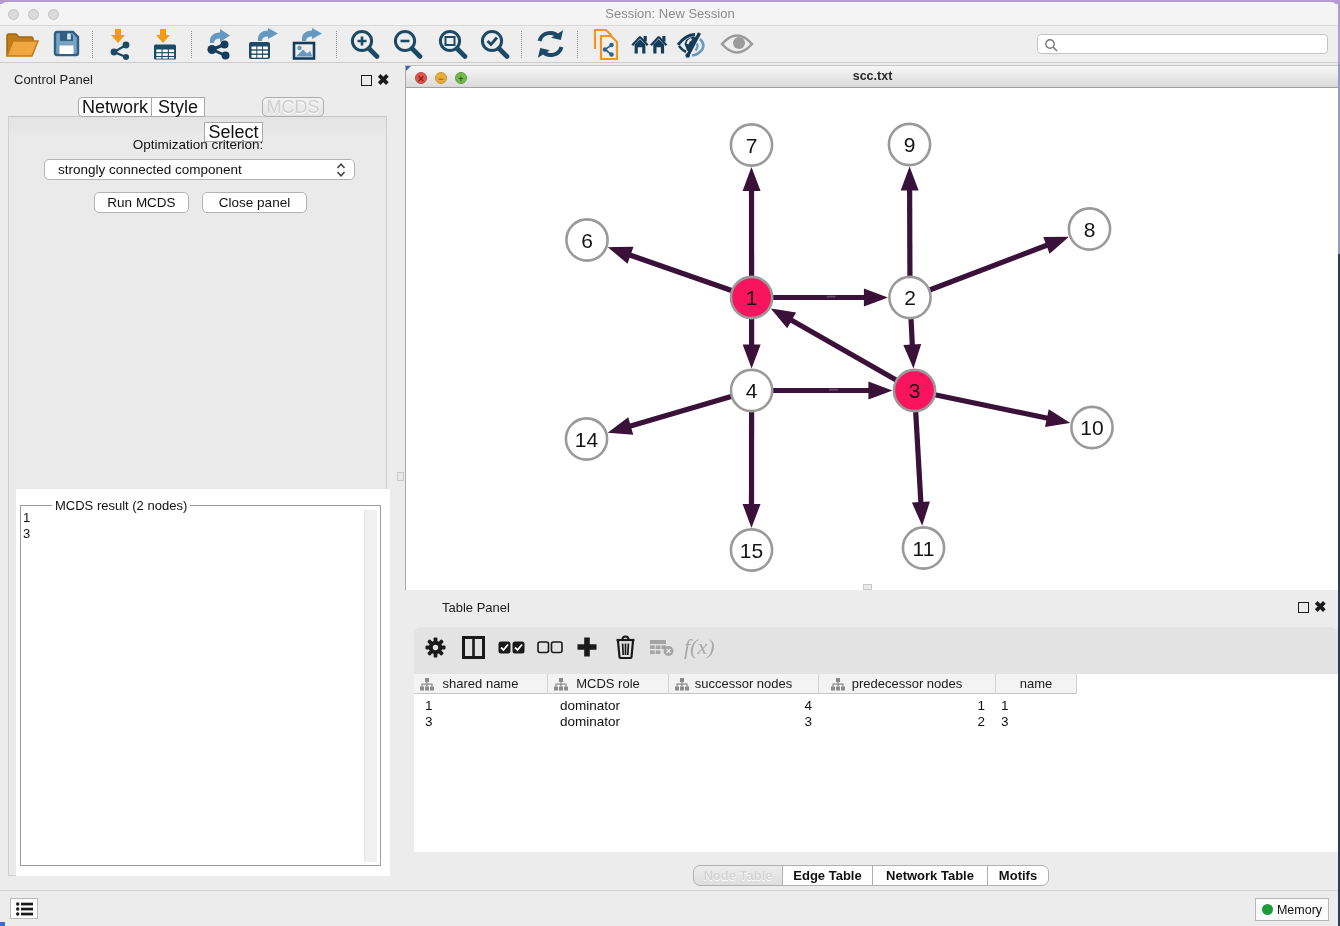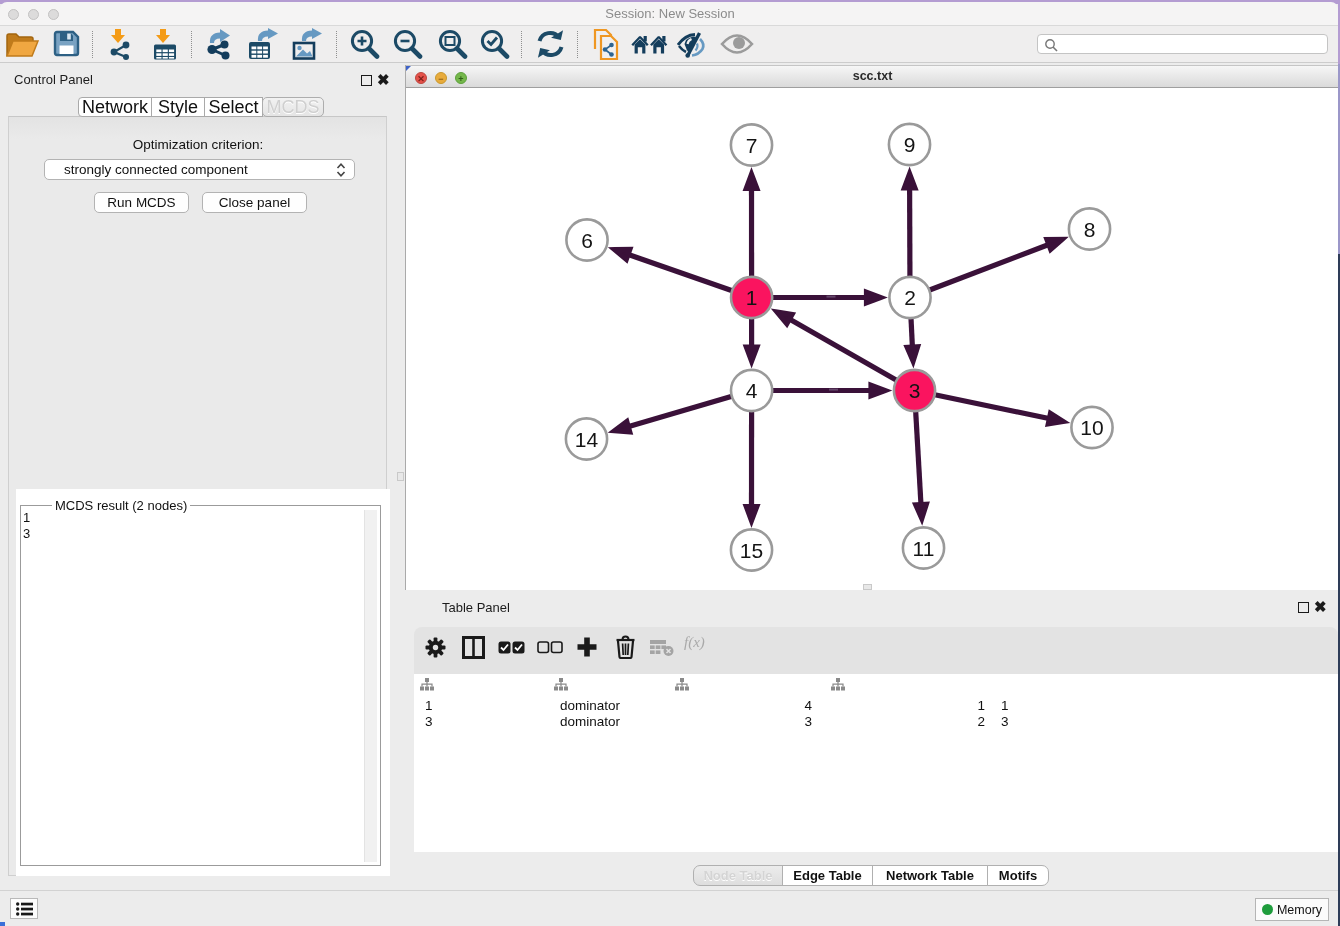--- a/index.html
+++ b/index.html
@@ -20,21 +20,21 @@
   #statusbar { left:0; top:890px; width:1338px; height:36px; background:#ececec; border-top:1px solid #d2d2d2; }
 
   
   #cp-title { left:14px; top:72px; font-size:13px; color:#1c1c1c; }
   .float-btn { position:absolute; width:11px; height:11px; border:1.5px solid #1a1a1a; background:transparent; }
   .x-btn { position:absolute; font-size:15px; font-weight:bold; color:#1a1a1a; line-height:12px; }
   #cp-tabs { left:78px; top:97px; height:20px; }
   .cptab { position:absolute; top:0; height:20px; background:#fff; border:1px solid #a9a9a9; font-size:18px; color:#111; text-align:center; line-height:19px; }
   #cp-content { left:8px; top:116px; width:379px; height:760px; background:linear-gradient(#e3e3e3, #eaeaea 22px); border:1px solid #cfcfcf; border-top:1px solid #c7c7c7; }
   #opt-label { left:0; top:137px; width:396px; text-align:center; font-size:13.5px; color:#111; }
-  #dropdown { left:44px; top:159px; width:311px; height:21px; background:#fff; border:1px solid #b3b3b3; border-radius:5px; font-size:13.5px; color:#111; line-height:19px; padding-left:19px; }
+  #dropdown { left:44px; top:159px; width:311px; height:21px; background:#fff; border:1px solid #b3b3b3; border-radius:5px; font-size:13.5px; color:#111; line-height:19px; padding-left:13px; }
   .btn { position:absolute; height:21px; background:#fefefe; border:1px solid #b3b3b3; border-radius:5px; font-size:13.5px; color:#111; text-align:center; line-height:19px; }
   #result-panel { left:16px; top:489px; width:374px; height:387px; background:#fff; }
   #groupbox { left:4px; top:16px; width:361px; height:361px; border:1px solid #9b9b9b; }
   #gb-title { left:8px; top:9px; background:#fff; padding:0 3px; font-size:13px; color:#111;margin-left:28px; }
   #gb-text { left:7px; top:21px; font-size:13px; color:#111; line-height:15.5px; }
   #gb-scroll { left:348px; top:21px; width:13px; height:352px; background:#f1f1f1; border-left:1px solid #e3e3e3; }
 
   
   #netwin { left:405px; top:65px; width:933px; height:525px; background:#fff; border-left:1px solid #aaa; }
   #net-titlebar { left:0; top:0; width:933px; height:23px; background:linear-gradient(#f6f6f6,#dadada); border-bottom:1px solid #9f9f9f; border-top:1px solid #c5c5c5; }
@@ -233,21 +233,21 @@
   <div style="position:absolute; left:0; top:31px; width:5px; height:5px; background:#3a6fd8;"></div>
 </div>
 
 <div class="abs" id="cp-title">Control Panel</div>
 <div class="float-btn" style="left:361px; top:75px;"></div>
 <div class="x-btn" style="left:377px; top:74px;">✖</div>
 <div class="abs" id="cp-content"></div>
 <div class="abs" id="cp-tabs">
   <div class="cptab" style="left:0; width:74px; border-radius:4px 0 0 4px;">Network</div>
   <div class="cptab" style="left:73px; width:54px;">Style</div>
-  <div class="cptab" style="left:126px; width:59px;">Select</div>
+  <div class="cptab" style="left:126px; width:59px;margin-top:25px;">Select</div>
   <div class="cptab" style="left:184px; width:62px; background:linear-gradient(#f2f2f2,#e4e4e4); border:1px solid #adadad; border-radius:5px; color:#cfcfcf; text-shadow:0 1px 0 #fff;">MCDS</div>
 </div>
 <div class="abs" id="opt-label">Optimization criterion:</div>
 <div class="abs" id="dropdown">strongly connected component
   <svg style="position:absolute; right:8px; top:3px;" width="10" height="14" viewBox="0 0 10 14">
     <path d="M1.5 5 L5 1.2 L8.5 5" fill="none" stroke="#444" stroke-width="1.6"></path>
     <path d="M1.5 9 L5 12.8 L8.5 9" fill="none" stroke="#444" stroke-width="1.6"></path>
   </svg>
 </div>
 <div class="btn" style="left:94px; top:192px; width:95px;">Run MCDS</div>
@@ -389,23 +389,30 @@
       <rect x="0" y="5.4" width="4.7" height="3.6"></rect>
         <rect x="5.7" y="5.4" width="4.7" height="3.6"></rect>
         <rect x="11.4" y="5.4" width="4.6" height="3.6"></rect>
       <rect x="0" y="10.4" width="4.7" height="3.6"></rect>
         <rect x="5.7" y="10.4" width="4.7" height="3.6"></rect>
       <circle cx="18.5" cy="11" r="5"></circle>
     </g>
     <path d="M16.5 9 L20.5 13 M20.5 9 L16.5 13" stroke="#e3e3e3" stroke-width="1.5"></path>
   </svg>
 
-  <div style="position:absolute; left:270px; top:7px; font-family:'Liberation Serif',serif; font-style:italic; font-size:15px; color:#a9a9a9;">f(x)</div>
+  <div style="position:absolute; left:270px; top:7px; font-family:'Liberation Serif',serif; font-style:italic; font-size:22px; color:#a9a9a9;">f(x)</div>
 </div>
 <div class="abs" id="tp-table">
+  <div class="abs" id="tp-header">
+    <div class="hcell" style="left:0; width:134px;">shared name</div>
+    <div class="hcell" style="left:134px; width:121px;">MCDS role</div>
+    <div class="hcell" style="left:255px; width:150px;">successor nodes</div>
+    <div class="hcell" style="left:405px; width:177px;">predecessor nodes</div>
+    <div class="hcell" style="left:582px; width:81px;">name</div>
+  </div>
   <svg class="abs" style="left:6px; top:4px;" width="14" height="13" viewBox="0 0 14 13">
       <g fill="#8a8a8a">
         <rect x="5" y="0" width="4" height="4"></rect>
         <rect x="0" y="8.5" width="4" height="4"></rect>
         <rect x="5" y="8.5" width="4" height="4"></rect>
         <rect x="10" y="8.5" width="4" height="4"></rect>
         <path d="M7 4 L7 8.5 M2 8.5 L2 6.2 L12 6.2 L12 8.5" stroke="#8a8a8a" stroke-width="1.2" fill="none"></path>
       </g>
     </svg>
   <svg class="abs" style="left:140px; top:4px;" width="14" height="13" viewBox="0 0 14 13">

